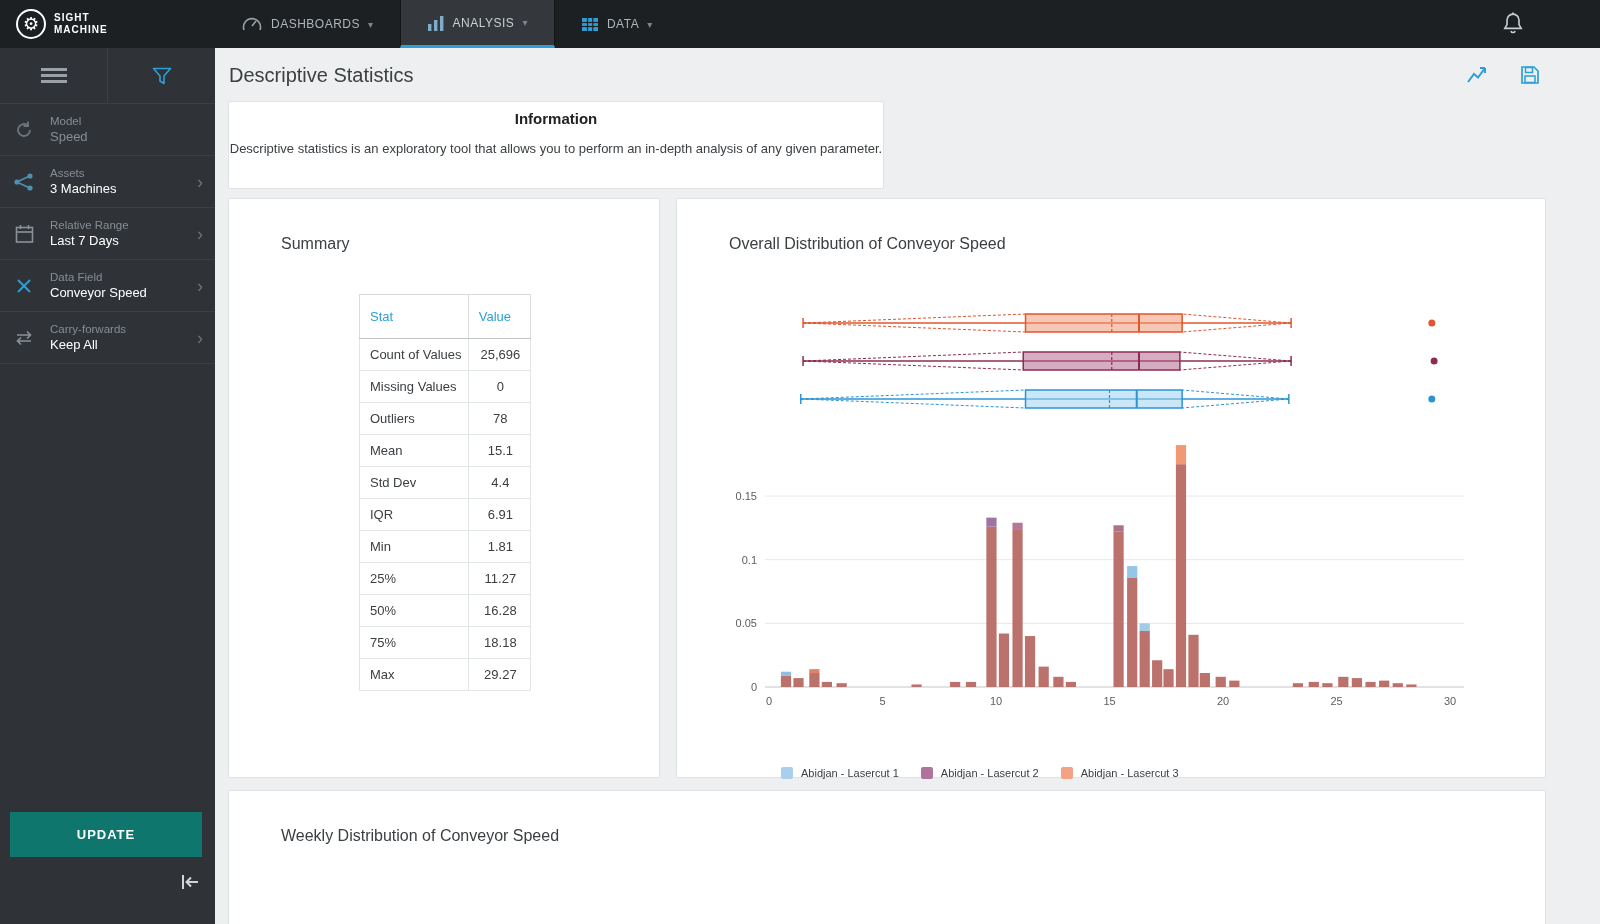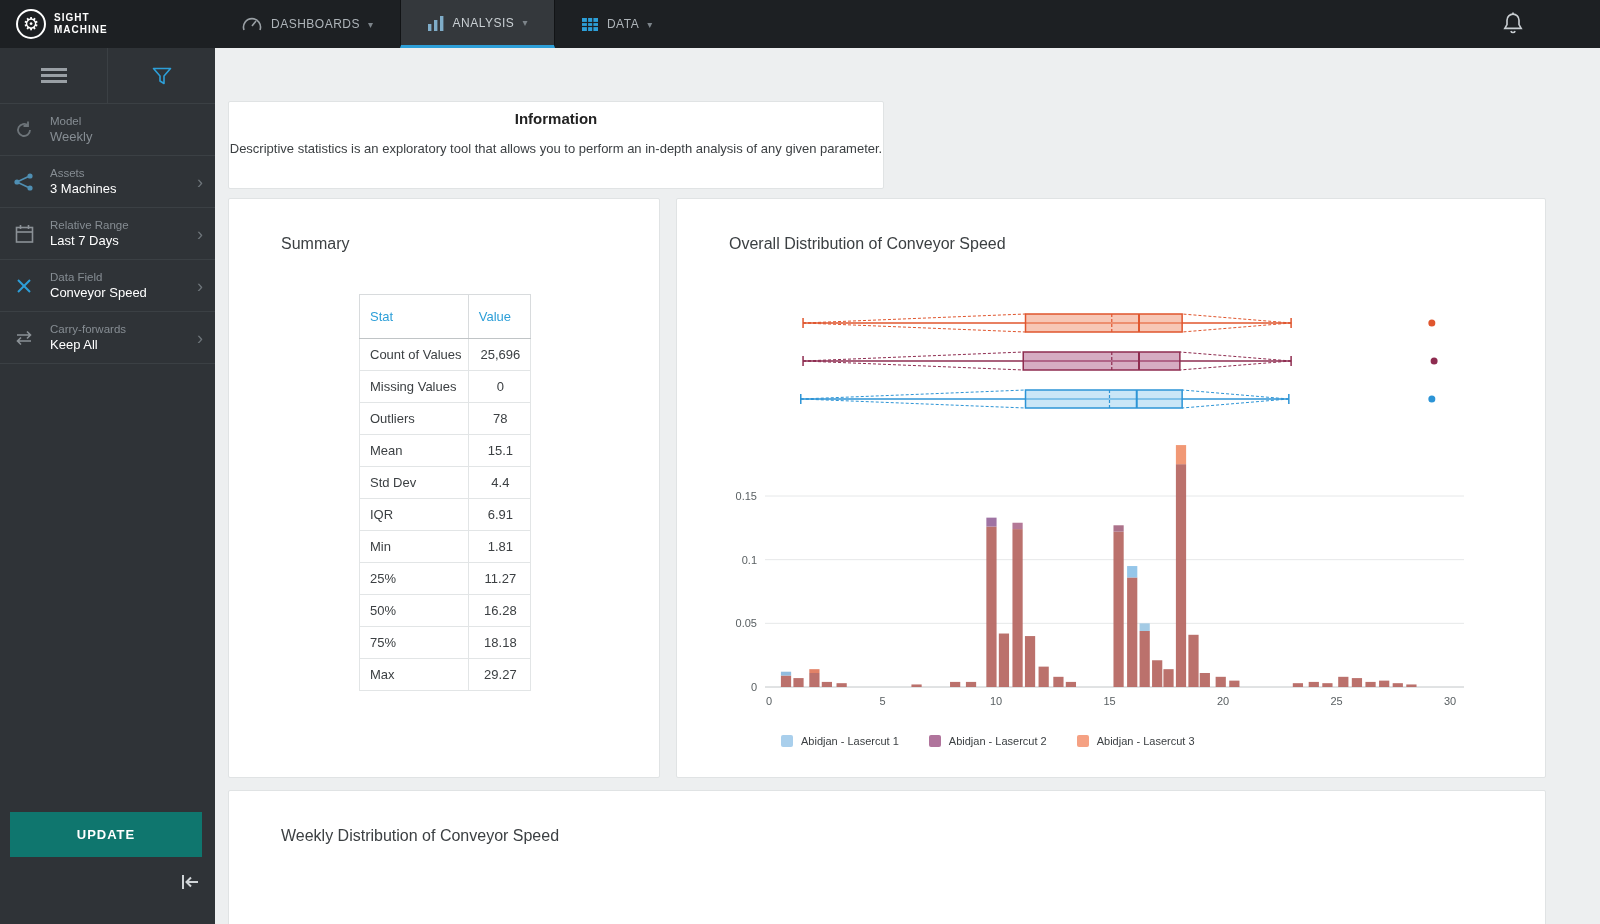--- a/index.html
+++ b/index.html
@@ -54,21 +54,21 @@
   .card-summary{left:13px;top:150px;width:432px;height:580px}
   .section-title{position:absolute;left:52px;top:36px;font-size:16px;color:#3c4043}
   .sum-table{position:absolute;left:130px;top:95px;width:172px;border-collapse:collapse;font-size:13px}
   .sum-table th{color:#2d9fd8;font-weight:normal;text-align:left;padding:14px 0 14px 10px;border:1px solid #d8dbdd;border-bottom:1px solid #c0c4c6}
   .sum-table td{padding:8px 0 8px 10px;border:1px solid #e2e5e6;color:#3c4043}
   .sum-table td.val{text-align:center;padding-right:8px}
 
   .card-chart{left:461px;top:150px;width:870px;height:580px}
   .chart-svg{position:absolute;left:20px;top:88px}
   .tick{fill:#5a6063;font-size:11px;font-family:"Liberation Sans",sans-serif}
-  .chart-legend{position:absolute;left:104px;top:536px;display:flex;gap:30px;align-items:flex-start}
+  .chart-legend{position:absolute;left:104px;top:568px;display:flex;gap:22px;align-items:flex-start}
   .legend-item{display:flex;align-items:center;gap:8px;cursor:pointer}
   .legend-item .swatch{width:12px;height:12px;border-radius:2px;display:inline-block}
   .legend-item span:last-child{font-size:11px;color:#3c4043}
 
   .card-weekly{left:13px;top:742px;width:1318px;height:180px}
 </style>
 </head>
 <body>
 
 <div class="topnav">
@@ -141,21 +141,21 @@
 
   <div class="side-item disabled">
     <span class="side-ic">
       <svg width="20" height="20" viewBox="0 0 20 20">
           <path d="M16 10a6 6 0 1 1-2-4.5" fill="none" stroke="#6d7479" stroke-width="1.8"></path>
           <path d="M14 1.5v4.5h-4.5" fill="none" stroke="#6d7479" stroke-width="1.8"></path>
         </svg>
     </span>
     <span class="side-text">
       <span class="side-label">Model</span>
-      <span class="side-value">Weekly</span>
+      <span class="side-value">Speed</span>
     </span>
   </div>
 
   <div class="side-item">
     <span class="side-ic">
       <svg width="22" height="20" viewBox="0 0 22 20">
         <circle cx="4" cy="10" r="2.6" fill="#4f8fb3"></circle>
           <circle cx="17" cy="4" r="2.6" fill="#4f8fb3"></circle>
           <circle cx="17" cy="16" r="2.6" fill="#4f8fb3"></circle>
         <line x1="6" y1="9" x2="15" y2="4.7" stroke="#4f8fb3" stroke-width="1.6"></line>
@@ -218,20 +218,38 @@
   <div class="collapse-btn">
     <svg width="22" height="20" viewBox="0 0 22 20">
       <line x1="4" y1="3" x2="4" y2="17" stroke="#d0d4d7" stroke-width="2"></line>
       <line x1="19" y1="10" x2="8" y2="10" stroke="#d0d4d7" stroke-width="2"></line>
       <path d="M12 5.5 7.5 10l4.5 4.5" fill="none" stroke="#d0d4d7" stroke-width="2"></path>
     </svg>
   </div>
 </div>
 
 <div class="main">
+  <div class="main-header">
+    <div class="page-title">Descriptive Statistics</div>
+    <div class="header-icons">
+      <div class="icon-btn">
+        <svg width="22" height="20" viewBox="0 0 22 20">
+          <path d="M2 17 8 9l4 3.5L19 3" fill="none" stroke="#2d9fd8" stroke-width="2"></path>
+          <path d="M19 3h-5M19 3v5" fill="none" stroke="#2d9fd8" stroke-width="2"></path>
+        </svg>
+      </div>
+      <div class="icon-btn">
+        <svg width="20" height="20" viewBox="0 0 20 20">
+          <path d="M2 2h12l4 4v12H2z" fill="none" stroke="#2d9fd8" stroke-width="1.7"></path>
+          <rect x="5.5" y="2.5" width="7" height="5" fill="none" stroke="#2d9fd8" stroke-width="1.5"></rect>
+          <rect x="5" y="11" width="10" height="6.5" fill="none" stroke="#2d9fd8" stroke-width="1.5"></rect>
+        </svg>
+      </div>
+    </div>
+  </div>
 
   <div class="card card-info">
     <div class="card-title">Information</div>
     <div class="card-body">Descriptive statistics is an exploratory tool that allows you to perform an in-depth analysis of any given parameter.</div>
   </div>
 
   <div class="card card-summary">
     <div class="section-title">Summary</div>
     <table class="sum-table">
       <thead>

